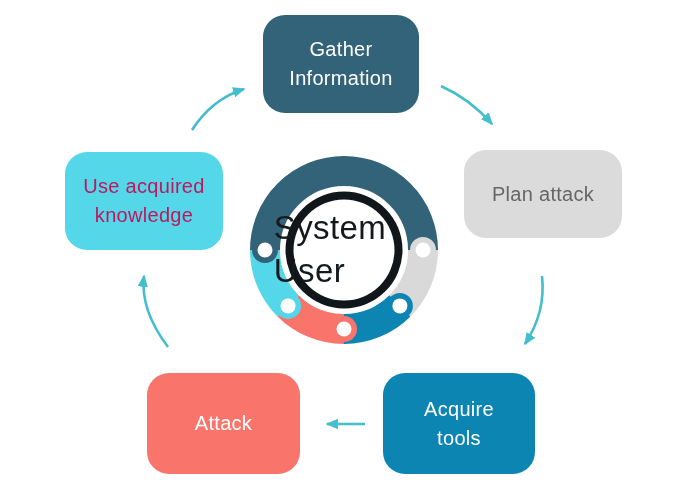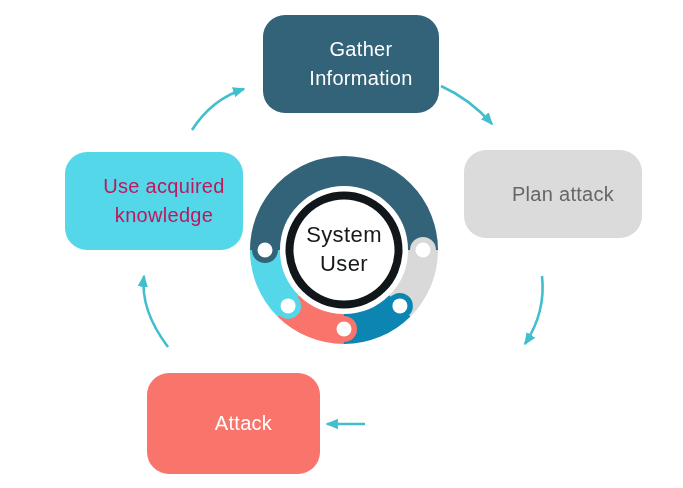--- a/index.html
+++ b/index.html
@@ -22,36 +22,35 @@
     position: absolute;
     display: flex;
     align-items: center;
     justify-content: center;
     text-align: center;
     border-radius: 22px;
     font-size: 20px;
     line-height: 1.45;
     letter-spacing: 0.3px;
     white-space: pre-line;
-    padding-left: 20px;
   }
   .node-gather  { left: 263px; top: 15px;  width: 156px; height: 98px; }
   .node-plan    { left: 464px; top: 150px; width: 158px; height: 88px; }
   .node-acquire { left: 383px; top: 373px; width: 152px; height: 101px; }
   .node-attack  { left: 147px; top: 373px; width: 153px; height: 101px; }
   .node-use     { left: 65px;  top: 152px; width: 158px; height: 98px; }
   .center-label {
     position: absolute;
-    left: 274px; top: 203px;
+    left: 260px; top: 203px;
     width: 140px; height: 94px;
     display: flex;
     align-items: center;
     justify-content: center;
-    text-align: center;
-    font-size: 22px;
+    text-align: left;
+    font-size: 33px;
     line-height: 1.3;
     letter-spacing: 0.4px;
     white-space: pre-line;
   }
   .arrow { fill: none; stroke-linecap: butt; }
   .ring-arc { fill: none; }
 </style>
 </head>
 <body>
 
@@ -94,20 +93,22 @@
       <circle cx="344" cy="250" r="58.5" fill="#10161A"></circle>
       <circle cx="344" cy="250" r="50.5" fill="#FFFFFF"></circle>
     </g>
   </svg>
 
   <div class="node node-gather" style="background: rgb(51, 99, 121); color: rgb(255, 255, 255);">Gather
 Information</div>
 
   <div class="node node-plan" style="background: rgb(219, 219, 219); color: rgb(102, 102, 102);">Plan attack</div>
 
+  <div class="node node-acquire" style="background: rgb(12, 133, 179); color: rgb(255, 255, 255);">Acquire
+tools</div>
 
   <div class="node node-attack" style="background: rgb(249, 117, 108); color: rgb(255, 255, 255);">Attack</div>
 
   <div class="node node-use" style="background: rgb(83, 215, 233); color: #be185d;">Use acquired
 knowledge</div>
 
   <div class="center-label" style="color: rgb(22, 25, 28);">System
 User</div>
 
 </div>

